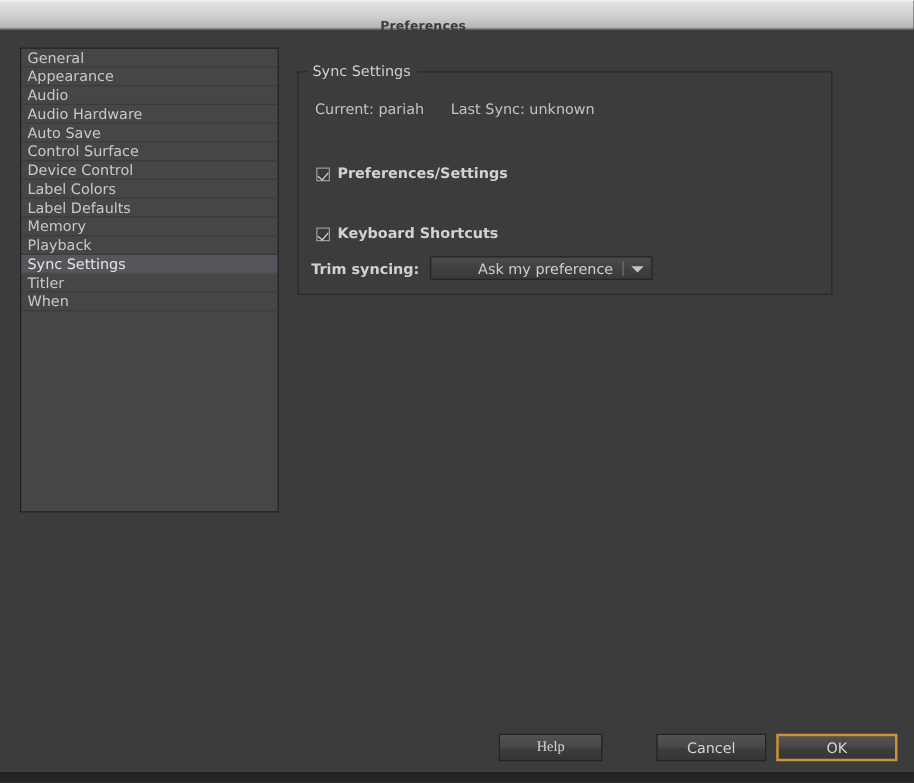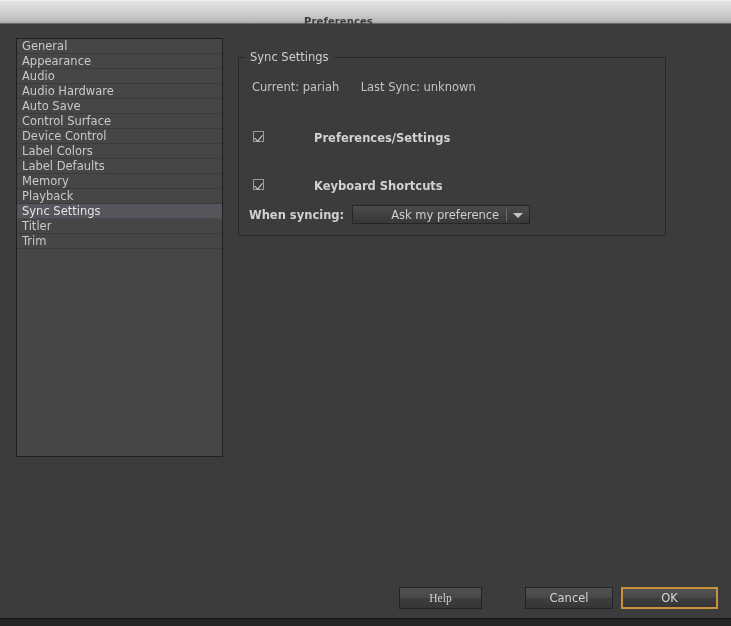--- a/index.html
+++ b/index.html
@@ -59,21 +59,21 @@
     width: 731px;
     height: 594px;
     background: #3c3c3c;
   }
 
   
   #sidebar {
     position: absolute;
     left: 16px; top: 14px;
     width: 207px;
-    height: 419px;
+    height: 372px;
     background: #464646;
     border: 1px solid #202020;
     box-sizing: border-box;
     overflow: hidden;
   }
   .side-item {
     position: relative;
     height: 14px;
     line-height: 14px;
     padding-left: 5px;
@@ -119,23 +119,22 @@
     color: #c3c3c3;
     white-space: nowrap;
   }
   #status-line .gap { display: inline-block; width: 14px; }
 
   
   .cbrow {
     position: absolute;
     height: 14px;
     display: flex;
-    align-items: flex-start;
-    white-space: nowrap;
-    gap: 44px;
+    align-items: flex-end;
+    white-space: nowrap;
   }
   .cbox {
     position: relative;
     width: 11px;
     height: 11px;
     background: #3a3a3a;
     border: 1px solid #9a9a9a;
     box-sizing: border-box;
     flex: 0 0 auto;
     margin-right: 6px;
@@ -260,21 +259,21 @@
         <div class="side-item"><span>Audio Hardware</span></div>
         <div class="side-item"><span>Auto Save</span></div>
         <div class="side-item"><span>Control Surface</span></div>
         <div class="side-item"><span>Device Control</span></div>
         <div class="side-item"><span>Label Colors</span></div>
         <div class="side-item"><span>Label Defaults</span></div>
         <div class="side-item"><span>Memory</span></div>
         <div class="side-item"><span>Playback</span></div>
         <div class="side-item selected"><span>Sync Settings</span></div>
         <div class="side-item"><span>Titler</span></div>
-        <div class="side-item"><span>Trim</span></div>
+        <div class="side-item"><span>When</span></div>
       </div>
 
     <div id="groupbox"></div>
     <div id="groupbox-legend">Sync Settings</div>
 
     <div id="status-line">
       <span>Current: pariah</span>
       <span class="gap"></span>
       <span>Last Sync: unknown</span>
     </div>
@@ -284,21 +283,21 @@
       <span class="cblabel">Preferences/Settings</span>
     </div>
 
 
     <div class="cbrow" style="left:253px; top:155px;">
       <span class="cbox checked"></span>
       <span class="cblabel">Keyboard Shortcuts</span>
     </div>
 
     <div id="sync-row">
-      <span id="sync-row-label">When syncing:</span>
+      <span id="sync-row-label">Trim syncing:</span>
       <div id="sync-select">
         <span id="sync-select-value">Ask my preference</span>
         <span id="sync-select-divider"></span>
         <span id="sync-select-arrow"></span>
       </div>
     </div>
 
 
   </div>
 

